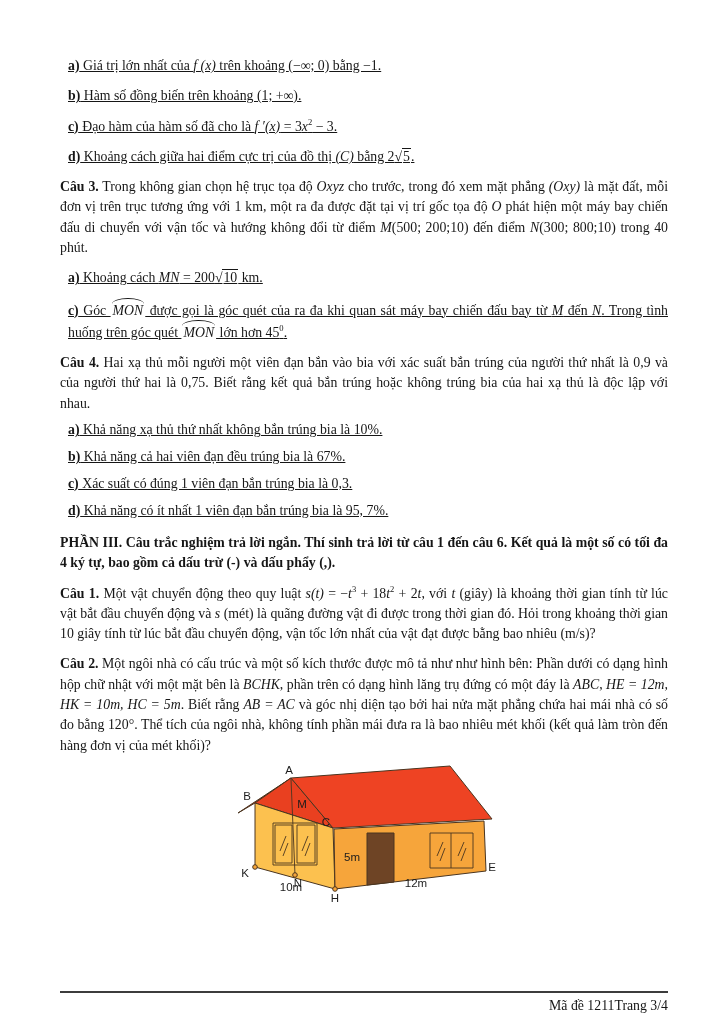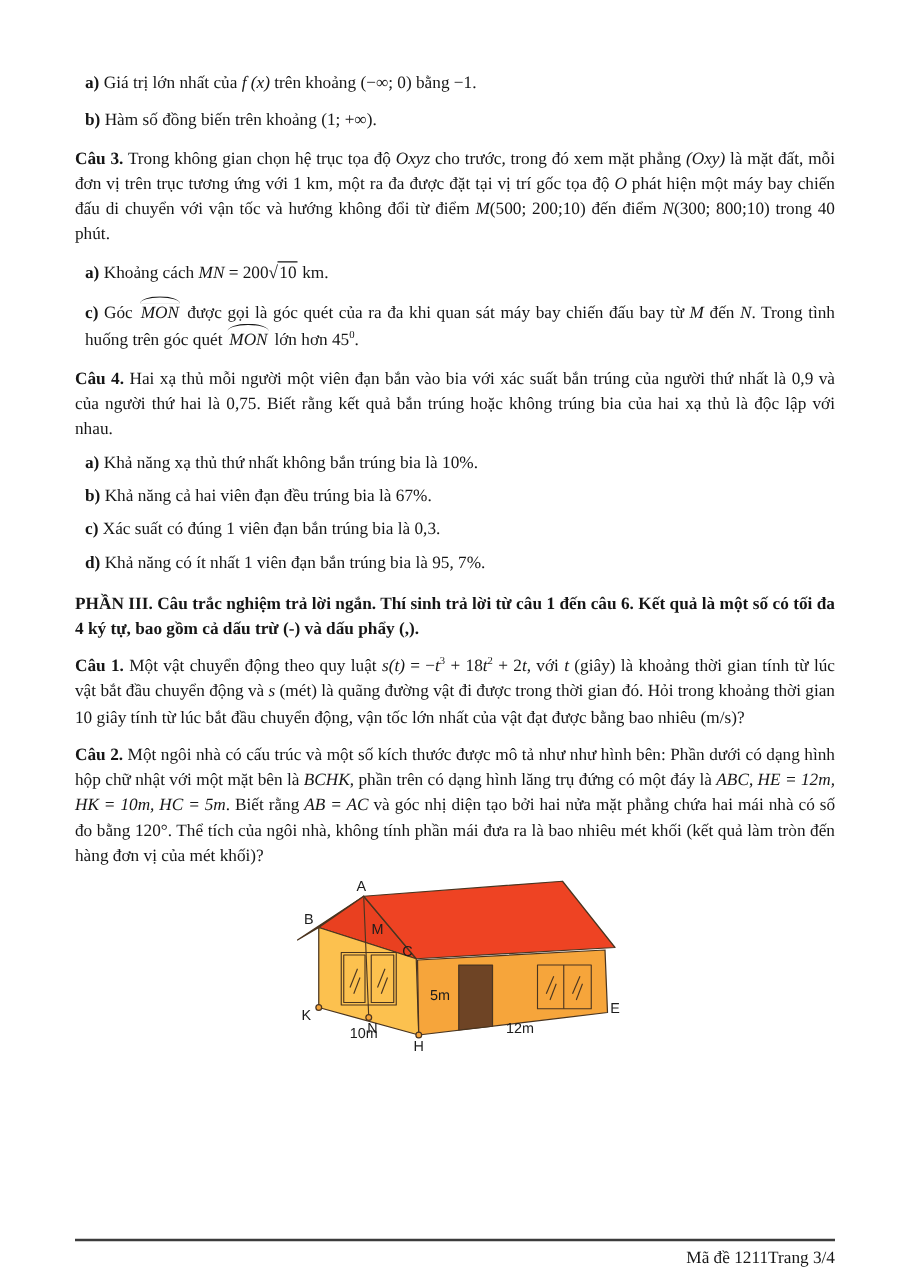--- a/index.html
+++ b/index.html
@@ -2,21 +2,21 @@
 <html lang="vi"><head>
 <meta charset="utf-8">
 <style>
   html,body{margin:0;padding:0;}
   body{
     width:725px;height:1024px;position:relative;background:#ffffff;overflow:hidden;
     font-family:"Liberation Serif", serif;font-size:13.8px;line-height:1.47;color:#161616;
   }
   .page{padding:46px 57px 0 60px;}
   p{margin:0;text-align:justify;}
-  .item{margin:10px 0 10px 8px;text-align:justify;}
+  .item{margin:10px 0 10px 8px;text-align:justify;text-decoration:underline;}
   .item.tight{margin:6.5px 0 6.5px 8px;}
   .para{margin-top:10px;}
   .part-header{margin-top:12px;}
   .seg-b{font-weight:700;}
   .seg-i{font-style:italic;}
   sup{font-size:0.62em;line-height:0;}
   .seg-sqrt{white-space:nowrap;}
   .seg-sqrt .rad{border-top:1.2px solid #161616;padding:0 1px;}
   .seg-arc{font-style:italic;position:relative;display:inline-block;padding:2px 2px 0;}
   .seg-arc::before{
@@ -34,20 +34,22 @@
     display:flex;justify-content:flex-end;font-size:13.8px;
   }
 </style>
 </head>
 <body>
 
 <div class="page">
 
   <div class="item"><span class="seg-b">a)</span><span> Giá trị lớn nhất của </span><span class="seg-i">f (x)</span><span> trên khoảng </span><span>(−∞; 0)</span><span> bằng −1.</span></div>
   <div class="item"><span class="seg-b">b)</span><span> Hàm số đồng biến trên khoảng </span><span>(1; +∞)</span><span>.</span></div>
+  <div class="item"><span class="seg-b">c)</span><span> Đạo hàm của hàm số đã cho là </span><span class="seg-i">f ′(x)</span><span> = 3</span><span class="seg-i">x</span><sup>2</sup><span> − 3.</span></div>
+  <div class="item"><span class="seg-b">d)</span><span> Khoảng cách giữa hai điểm cực trị của đồ thị </span><span class="seg-i">(C)</span><span> bằng 2</span><span class="seg-sqrt"><span class="sign">√</span><span class="rad">5</span></span><span>.</span></div>
 
   <p class="para"><span class="seg-b">Câu 3.</span><span>  Trong không gian chọn hệ trục tọa độ </span><span class="seg-i">Oxyz</span><span> cho trước, trong đó xem mặt phẳng </span><span class="seg-i">(Oxy)</span><span> là mặt đất, mỗi đơn vị trên trục tương ứng với 1 km, một ra đa được đặt tại vị trí gốc tọa độ </span><span class="seg-i">O</span><span> phát hiện một máy bay chiến đấu di chuyển với vận tốc và hướng không đổi từ điểm </span><span class="seg-i">M</span><span>(500; 200;10)</span><span> đến điểm </span><span class="seg-i">N</span><span>(300; 800;10)</span><span> trong 40 phút.</span></p>
   <div class="item"><span class="seg-b">a)</span><span> Khoảng cách </span><span class="seg-i">MN</span><span> = 200</span><span class="seg-sqrt"><span class="sign">√</span><span class="rad">10</span></span><span> km.</span></div>
   <div class="item"><span class="seg-b">c)</span><span> Góc </span><span class="seg-arc">MON</span><span> được gọi là góc quét của ra đa khi quan sát máy bay chiến đấu bay từ </span><span class="seg-i">M</span><span> đến </span><span class="seg-i">N</span><span>. Trong tình huống trên góc quét </span><span class="seg-arc">MON</span><span> lớn hơn 45</span><sup>0</sup><span>.</span></div>
 
   <p class="para"><span class="seg-b">Câu 4.</span><span>  Hai xạ thủ mỗi người một viên đạn bắn vào bia với xác suất bắn trúng của người thứ nhất là 0,9 và của người thứ hai là 0,75. Biết rằng kết quả bắn trúng hoặc không trúng bia của hai xạ thủ là độc lập với nhau.</span></p>
   <div class="item tight"><span class="seg-b">a)</span><span> Khả năng xạ thủ thứ nhất không bắn trúng bia là 10%.</span></div>
   <div class="item tight"><span class="seg-b">b)</span><span> Khả năng cả hai viên đạn đều trúng bia là 67%.</span></div>
   <div class="item tight"><span class="seg-b">c)</span><span> Xác suất có đúng 1 viên đạn bắn trúng bia là 0,3.</span></div>
   <div class="item tight"><span class="seg-b">d)</span><span> Khả năng có ít nhất 1 viên đạn bắn trúng bia là 95, 7%.</span></div>

